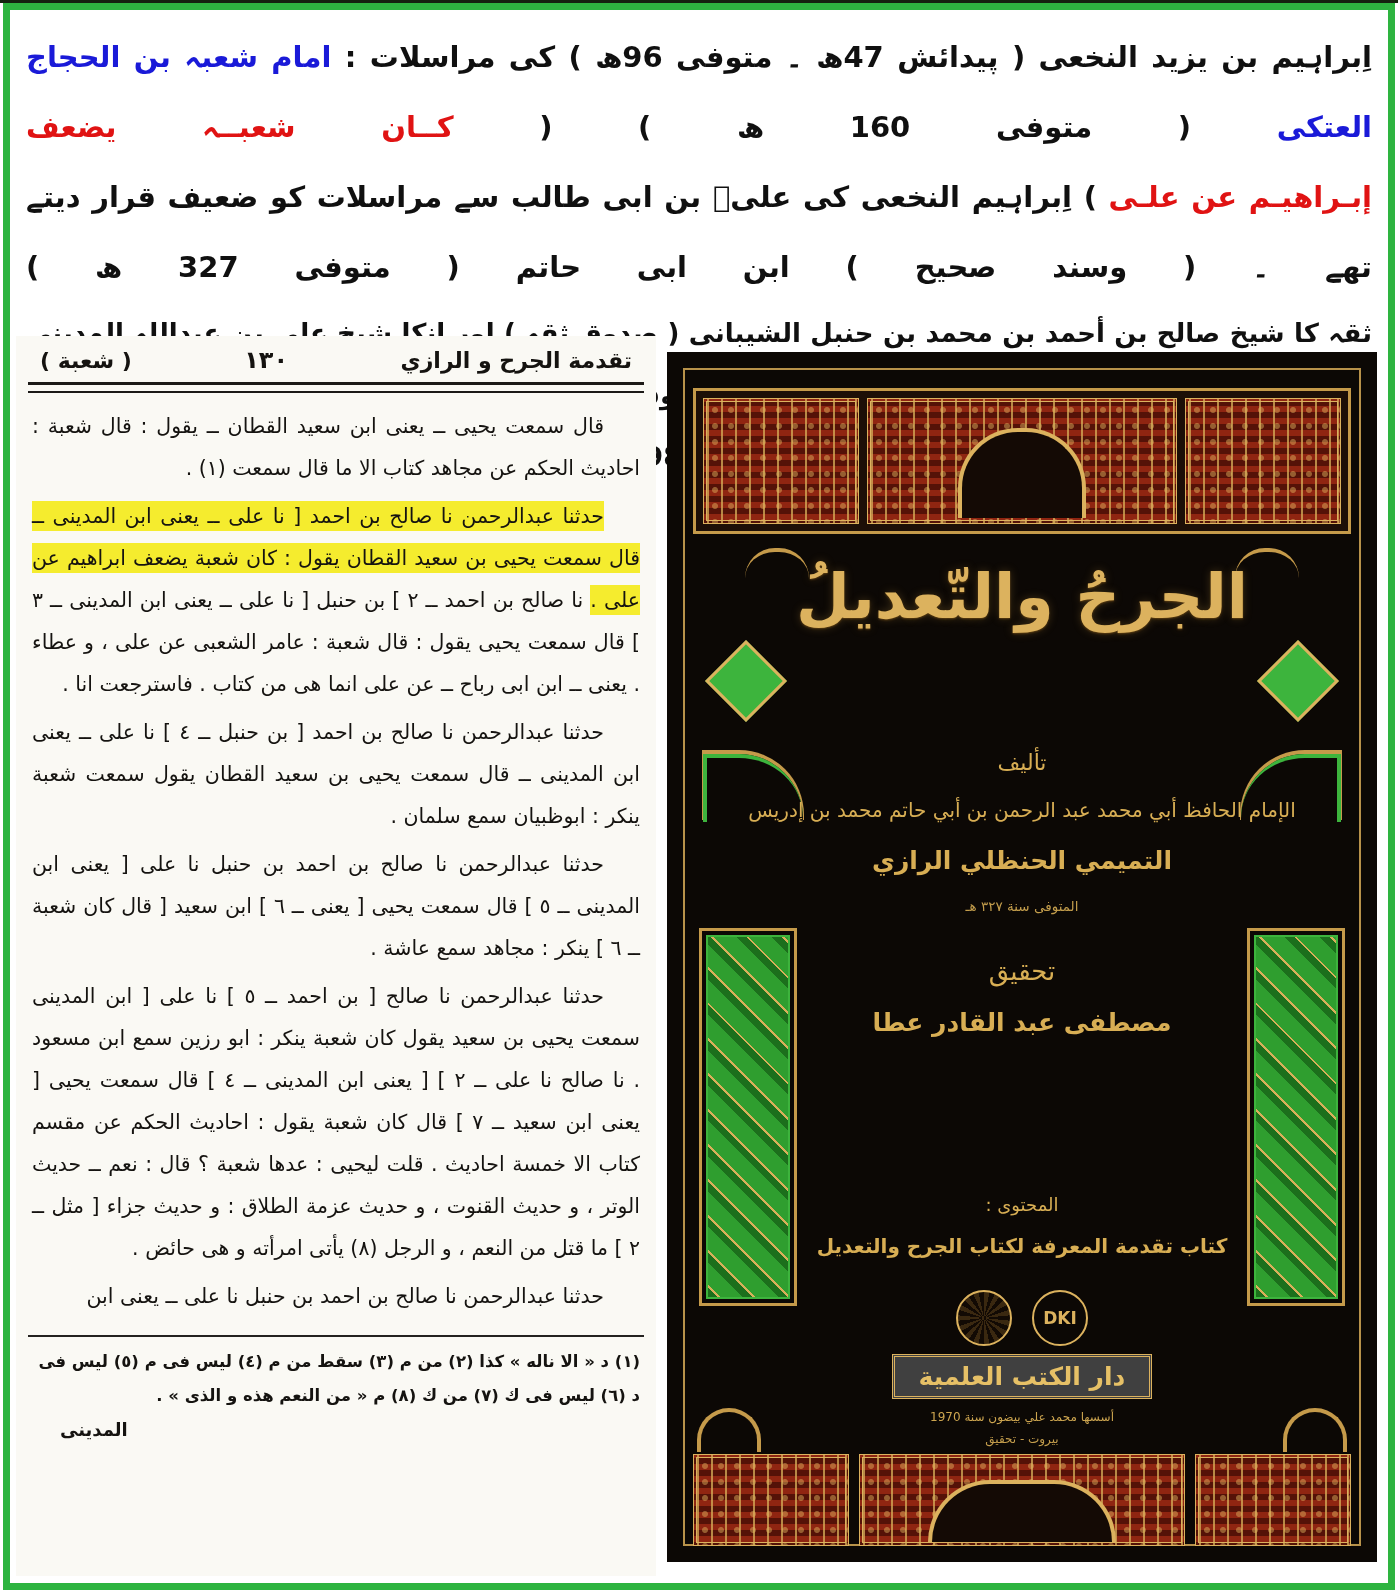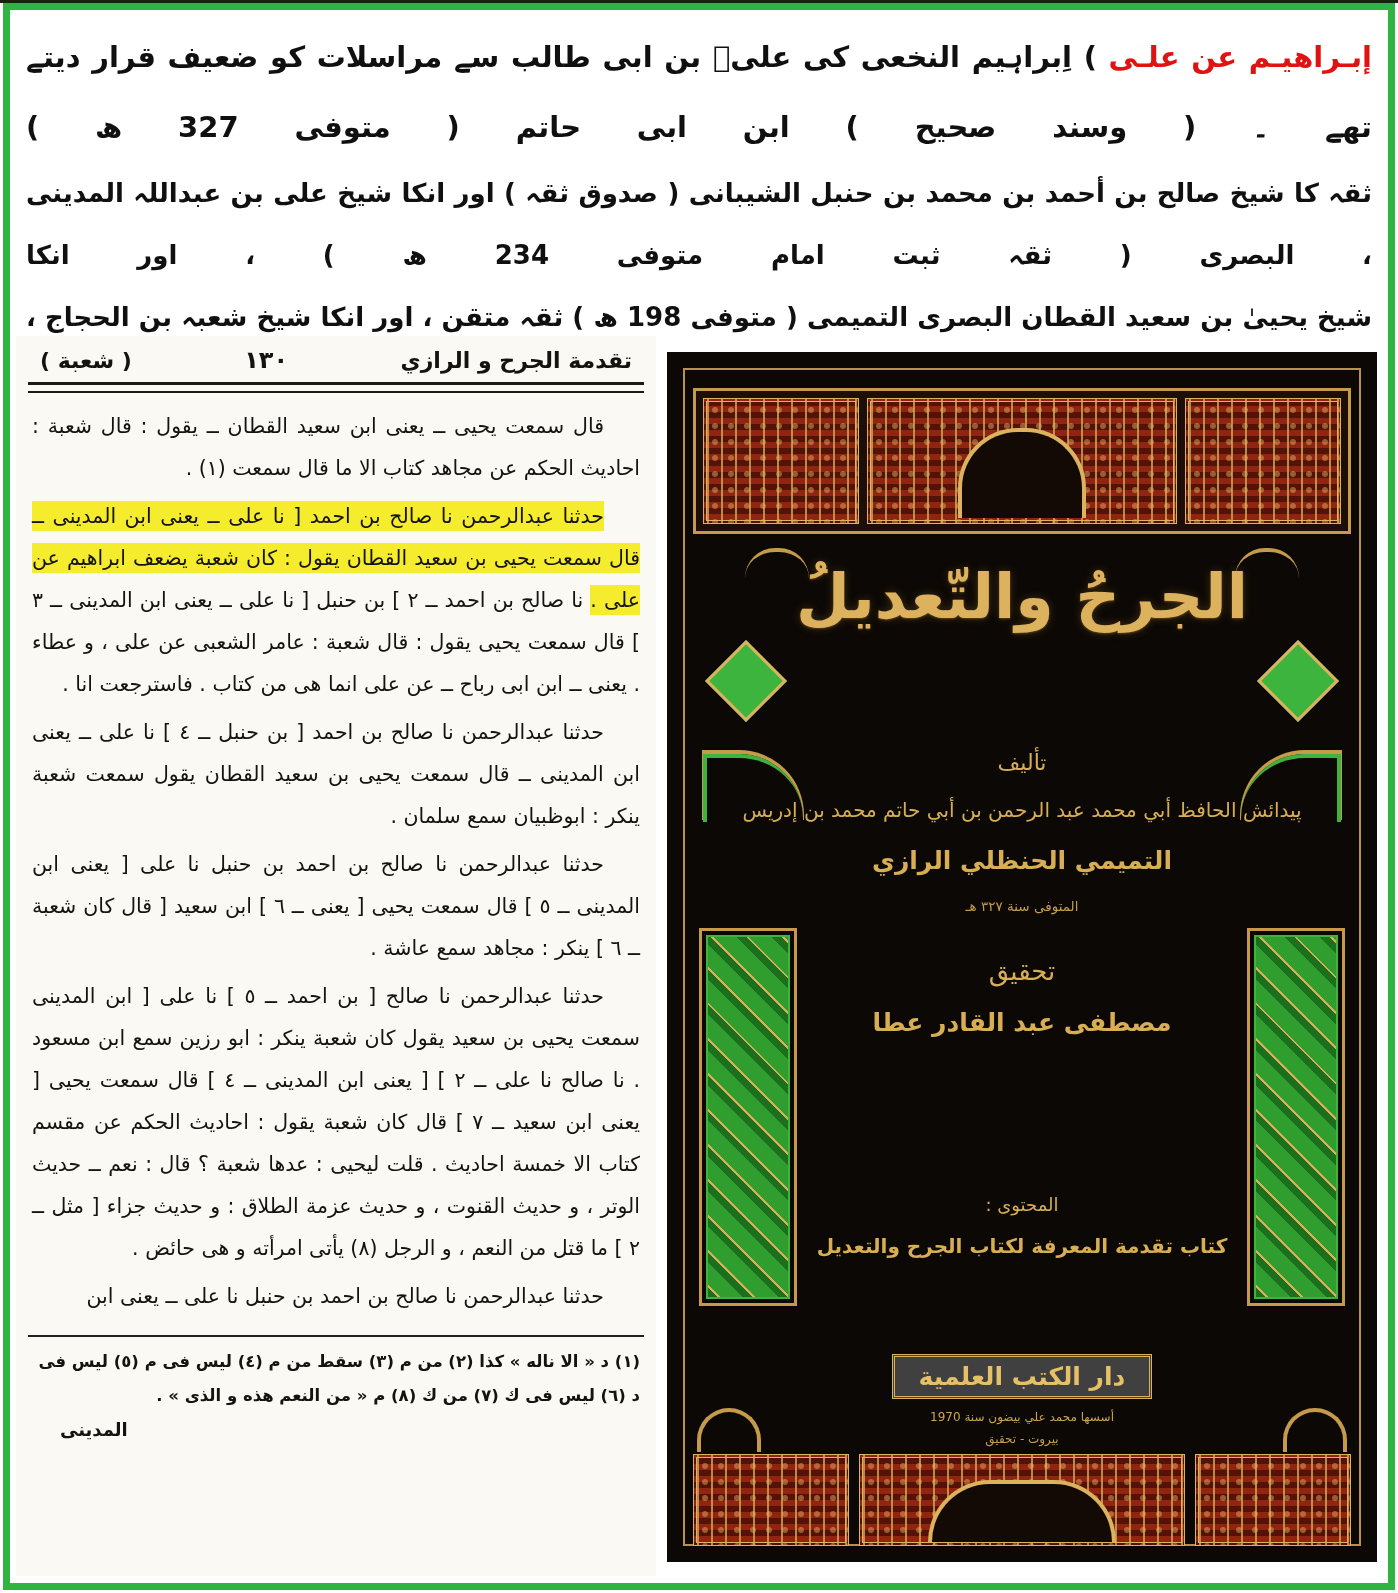--- a/index.html
+++ b/index.html
@@ -85,20 +85,21 @@
   .corner-curl.cl{left:30px;} .corner-curl.cr{right:30px;}
 </style>
 </head>
 <body>
 
 <div id="stage">
   <div class="top-edge"></div>
   <div class="frame"></div>
 
   <div class="urdu-header" id="urdu-header">
+      <div class="urdu-line l1"><span class="seg-black">اِبراہیم بن یزید النخعی ( پیدائش 47ھ ۔ متوفی 96ھ ) کی مراسلات : </span><span class="seg-blue">امام شعبہ بن الحجاج العتکی </span><span class="seg-black">( متوفی 160 ھ ) ( </span><span class="seg-red">کــان شعبــہ یضعف</span></div>
       <div class="urdu-line l2"><span class="seg-red">إبـراهيـم عن علـى </span><span class="seg-black">) اِبراہیم النخعی کی علیؓ بن ابی طالب سے مراسلات کو ضعیف قرار دیتے تھے ۔ ( وسند صحیح ) ابن ابی حاتم ( متوفی 327 ھ )</span></div>
       <div class="urdu-line l3"><span class="seg-black">ثقہ کا شیخ صالح بن أحمد بن محمد بن حنبل الشیبانی ( صدوق ثقہ ) اور انکا شیخ علی بن عبداللہ المدینی ، البصری ( ثقہ ثبت امام متوفی 234 ھ ) ، اور انکا</span></div>
       <div class="urdu-line l4"><span class="seg-black">شیخ یحییٰ بن سعید القطان البصری التمیمی ( متوفی 198 ھ ) ثقہ متقن ، اور انکا شیخ شعبہ بن الحجاج ، البصری ، العتکی ، الواسطی ثقہ حافظ متقن عابد ۔</span></div>
     </div>
 
   <div class="scan-page">
     <div class="scan-header">
       <span>تقدمة الجرح و الرازي</span>
       <span class="num">١٣٠</span>
       <span>( شعبة )</span>
@@ -131,31 +132,35 @@
 
     <div class="title-orn tl"></div>
     <div class="title-orn tr"></div>
     <div class="cover-title">الجرحُ والتّعديلُ</div>
     <div class="diamond dl"></div>
     <div class="diamond dr"></div>
     <div class="arch al"></div>
     <div class="arch ar"></div>
 
     <div class="c-line talif">تأليف</div>
-    <div class="c-line author1">پیدائش الحافظ أبي محمد عبد الرحمن بن أبي حاتم محمد بن إدريس</div>
+    <div class="c-line author1">الإمام الحافظ أبي محمد عبد الرحمن بن أبي حاتم محمد بن إدريس</div>
     <div class="c-line author2">التميمي الحنظلي الرازي</div>
     <div class="c-line died">المتوفى سنة ٣٢٧ هـ</div>
     <div class="c-line tahqiq">تحقيق</div>
     <div class="c-line muhaqqiq">مصطفى عبد القادر عطا</div>
     <div class="c-line contents-label">المحتوى :</div>
     <div class="c-line contents-text">كتاب تقدمة المعرفة لكتاب الجرح والتعديل</div>
 
     <div class="gcol left"></div>
     <div class="gcol right"></div>
 
+    <div class="logos">
+      <div class="logo-circle">DKI</div>
+      <div class="logo-circle seal"></div>
+    </div>
     <div class="pub-box">دار الكتب العلمية</div>
     <div class="c-line pub-sub1">أسسها محمد علي بيضون سنة 1970</div>
     <div class="c-line pub-sub2">بيروت - تحقيق</div>
     <div class="corner-curl cl"></div>
     <div class="corner-curl cr"></div>
 
     <div class="bband">
       <div class="panel side"></div>
       <div class="panel mid"></div>
       <div class="panel side"></div>

